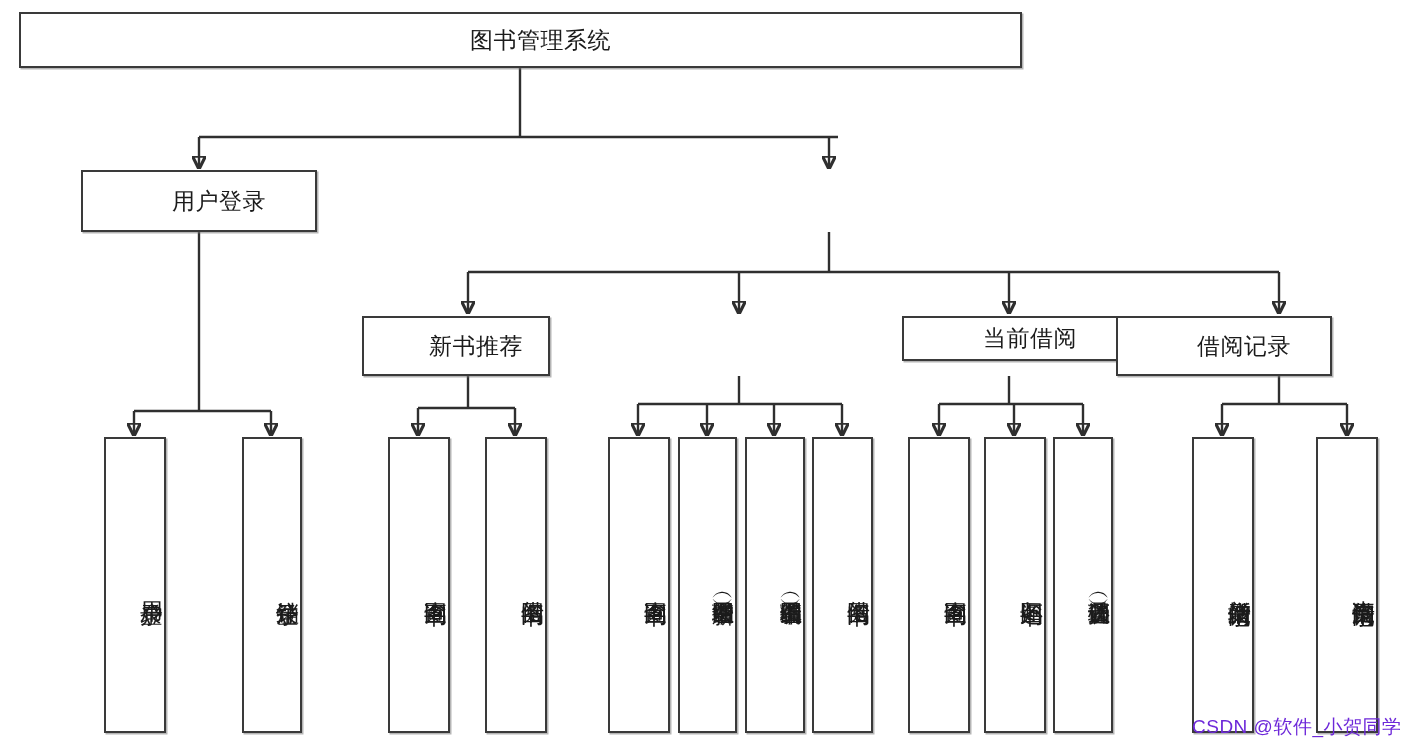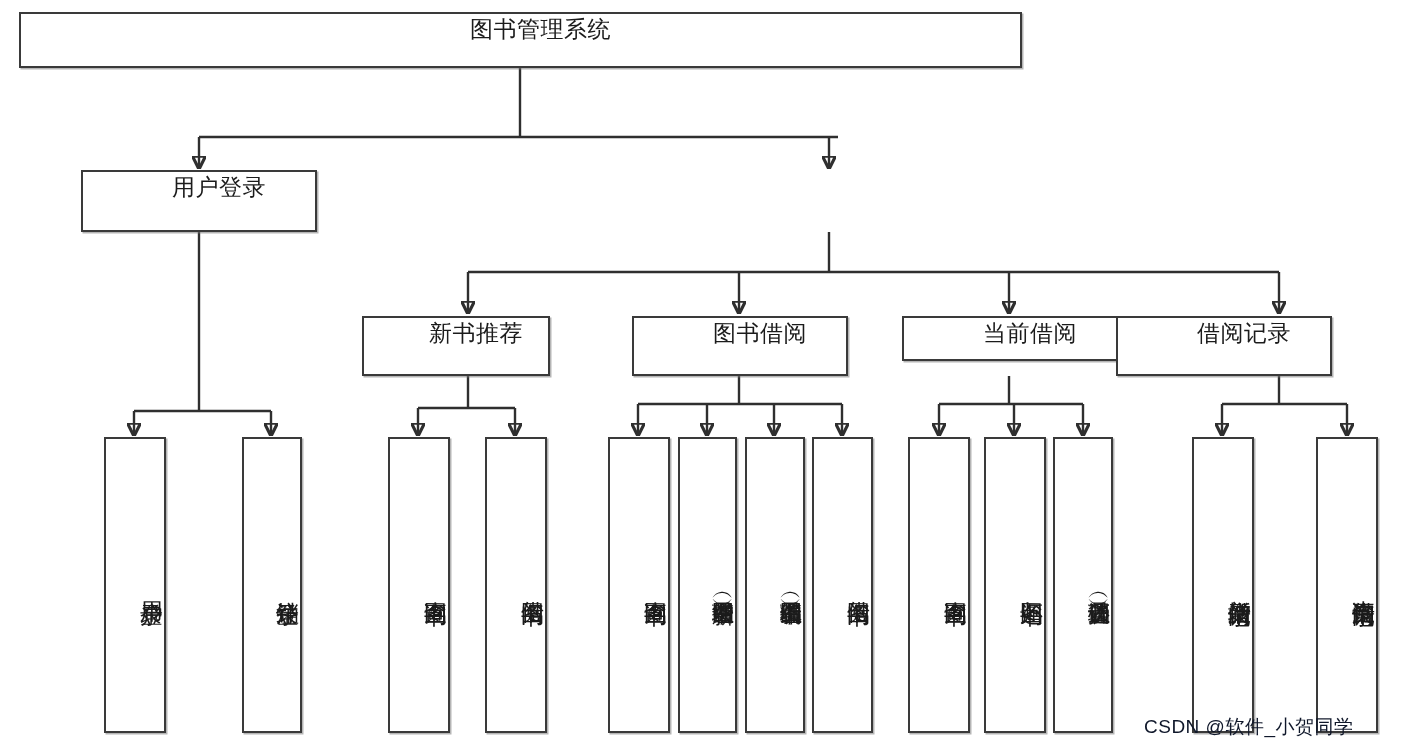--- a/index.html
+++ b/index.html
@@ -16,21 +16,21 @@
     height: 747px;
     background: #ffffff;
     overflow: hidden;
   }
   .node {
     position: absolute;
     box-sizing: border-box;
     border: 2px solid #3a3a3a;
     background: #ffffff;
     display: flex;
-    align-items: flex-start;
+    align-items: center;
     justify-content: center;
     color: #1b1b1b;
     box-shadow: 1.5px 1.5px 0 0 rgba(120,120,120,0.55);
     padding-left: 40px;
   }
   .node-h {
     font-size: 23px;
     letter-spacing: 0.5px;
     white-space: nowrap;
   }
@@ -57,24 +57,24 @@
     height: 747px;
     pointer-events: none;
   }
   svg.links path, svg.links line {
     stroke: #2f2f2f;
     stroke-width: 2.4;
     fill: none;
   }
   .watermark {
     position: absolute;
-    left: 1144px;
+    left: 1192px;
     top: 714px;
     font-size: 19px;
-    color: #0f172a;
+    color: #6d28d9;
     white-space: nowrap;
     letter-spacing: 0.5px;
   }
 </style>
 </head>
 <body>
 
 <div id="canvas">
 
   <svg class="links" viewBox="0 0 1405 747">
@@ -129,23 +129,20 @@
     <span>图书管理系统</span>
   </div>
 
   <div class="node node-h" style="left:81px; top:170px; width:236px; height:62px;">
     <span>用户登录</span>
   </div>
 
   <div class="node node-h" style="left:362px; top:316px; width:188px; height:60px;">
     <span>新书推荐</span>
   </div>
-  <div class="node node-h" style="left:632px; top:316px; width:216px; height:60px;">
-    <span>图书借阅</span>
-  </div>
   <div class="node node-h" style="left:902px; top:316px; width:216px; height:45px;">
     <span>当前借阅</span>
   </div>
   <div class="node node-h" style="left:1116px; top:316px; width:216px; height:60px;">
     <span>借阅记录</span>
   </div>
 
   <div class="node node-v" style="left:104px; top:437px; width:62px; height:296px;">
     <span>用户登录</span>
   </div>

